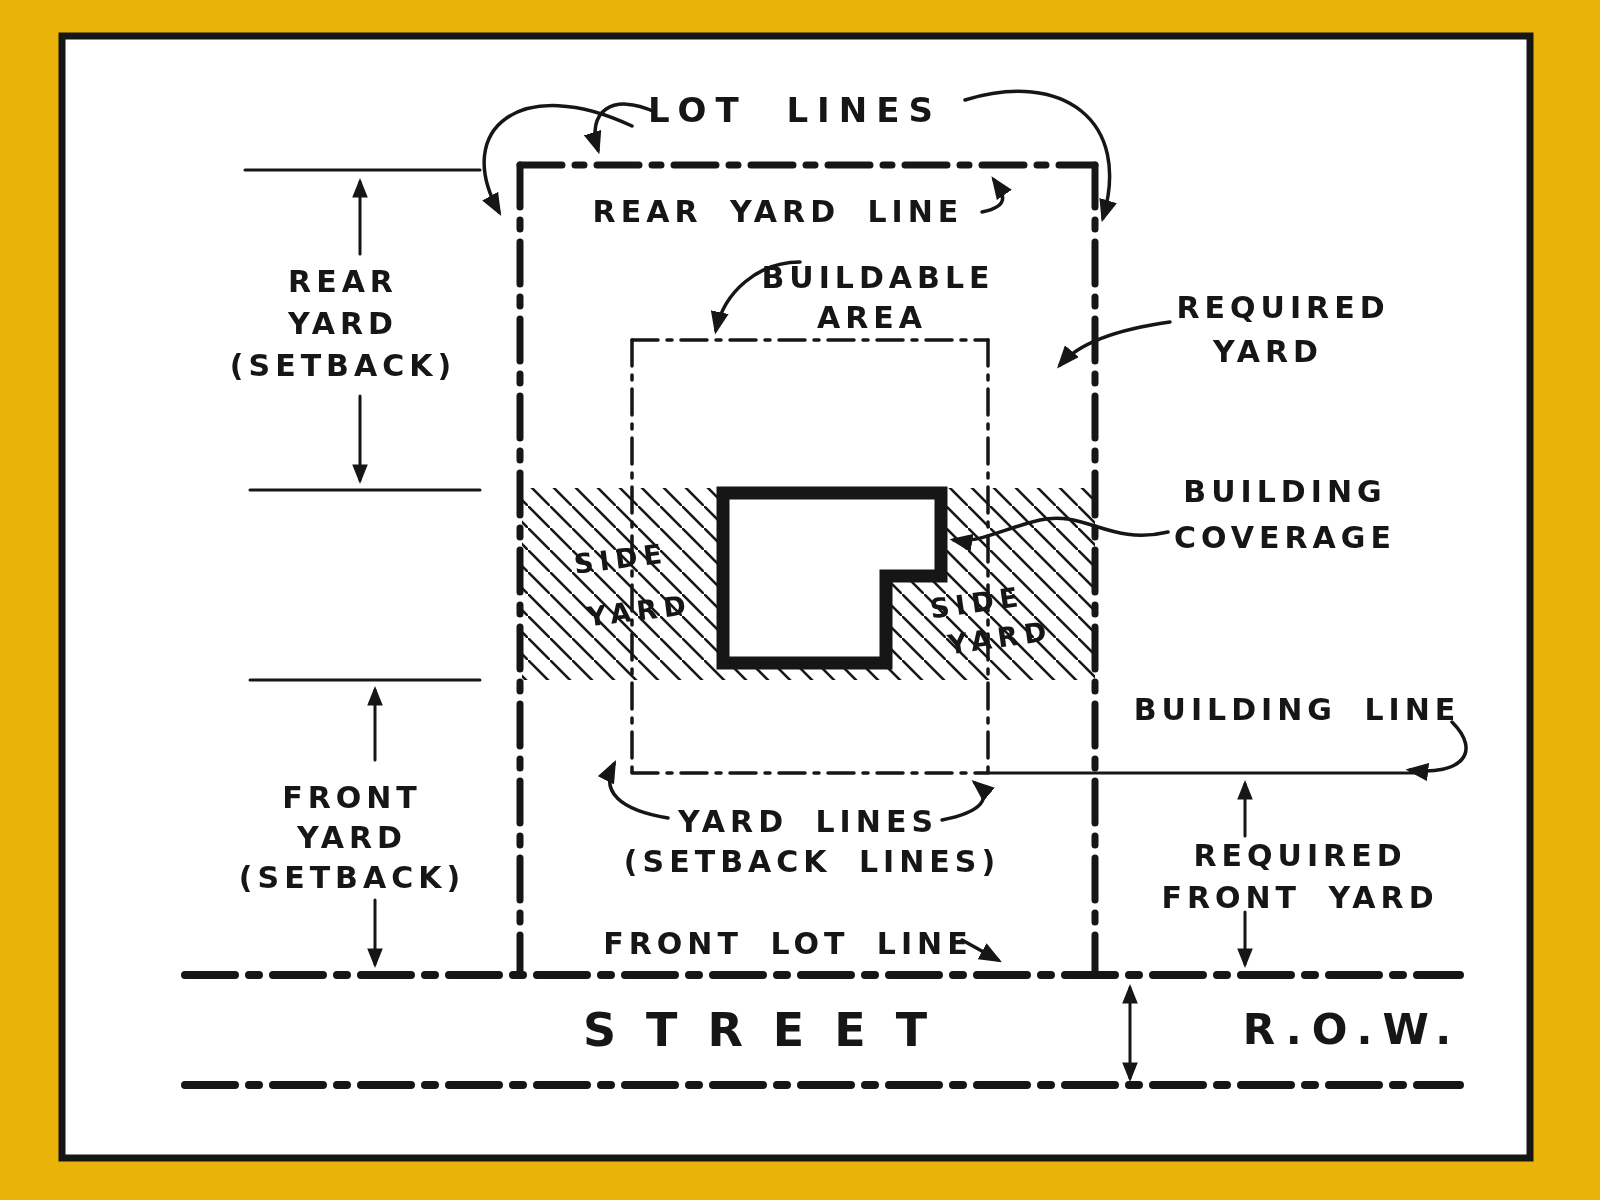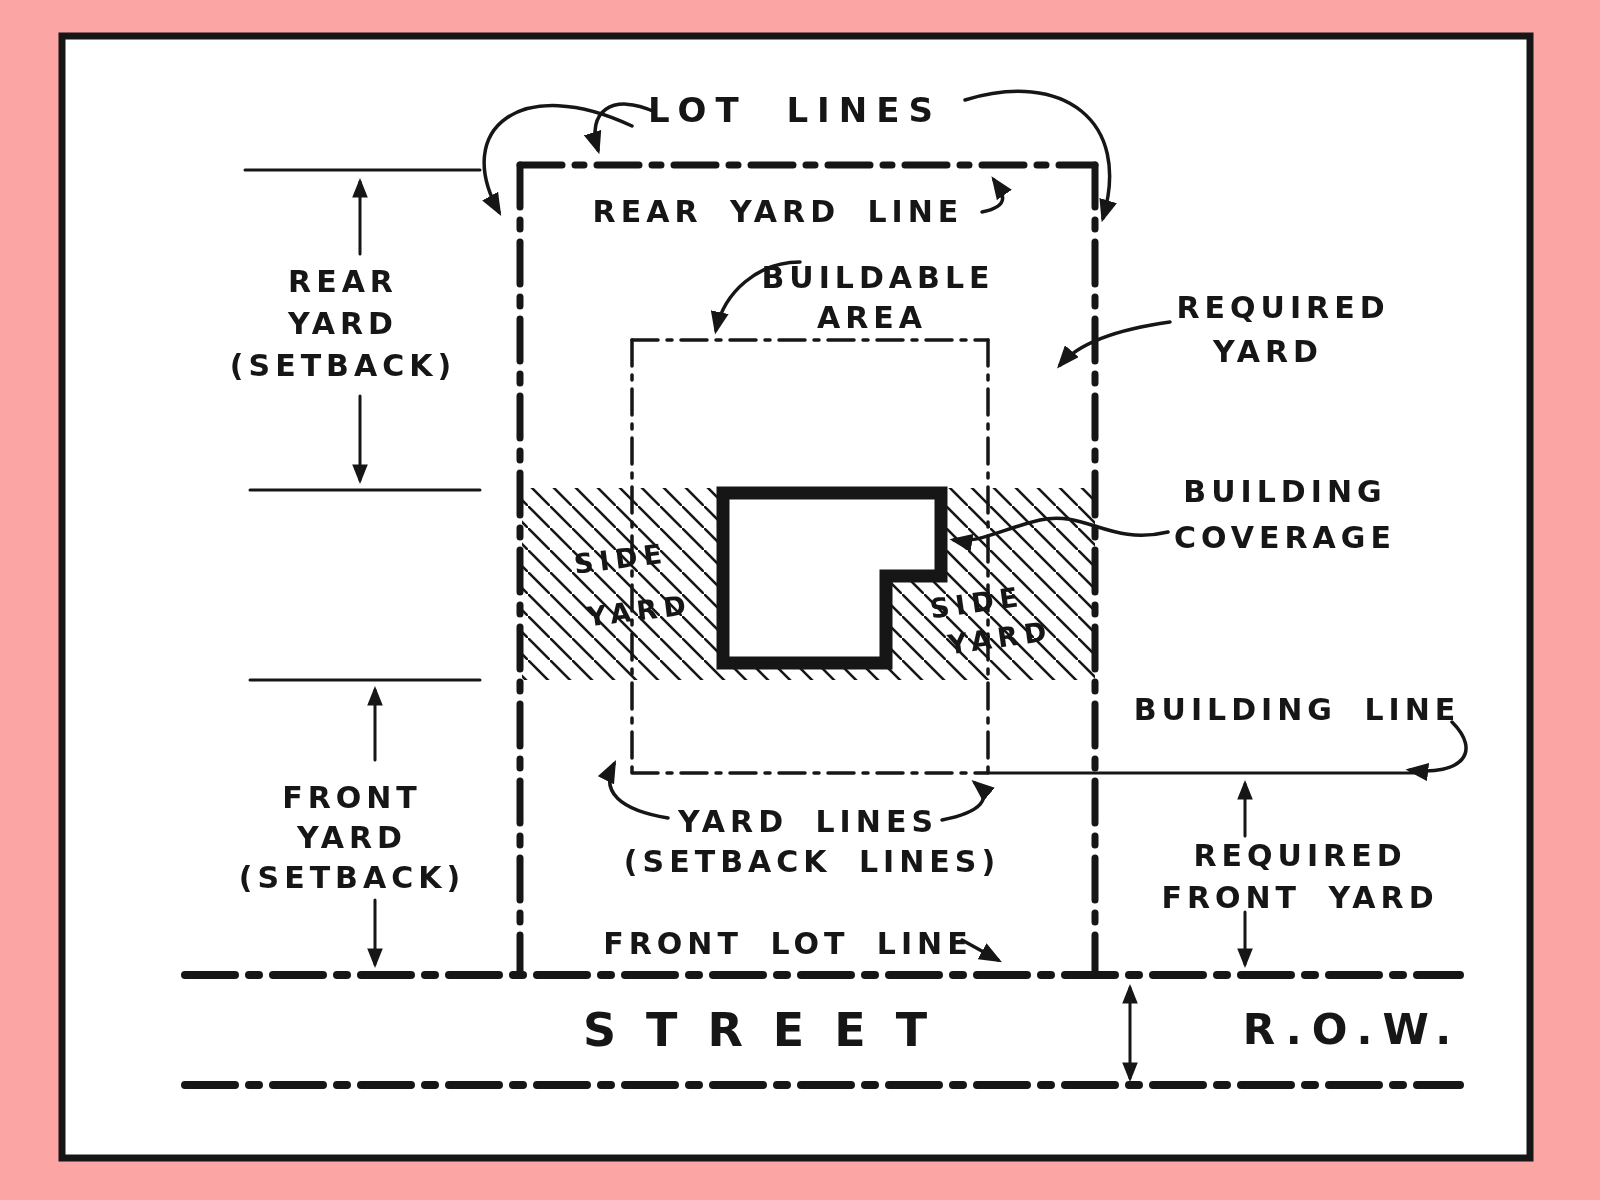--- a/index.html
+++ b/index.html
@@ -1,16 +1,16 @@
 <!DOCTYPE html>
 <html><head>
 <meta charset="utf-8">
 <style>
   html,body { margin:0; padding:0; background:#f5f5f3; }
-  .canvas { position:relative; width:1600px; height:1200px; background:#fca5a5; overflow:hidden; }
+  .canvas { position:relative; width:1600px; height:1200px; background:#eab308; overflow:hidden; }
   svg { display:block; }
   .t { font-family:"DejaVu Sans","Liberation Sans",sans-serif; font-weight:bold; fill:#161616; }
   .t30 { font-size:30px; letter-spacing:5px; word-spacing:12px; }
   .t34 { font-size:34px; letter-spacing:9px; word-spacing:18px; }
   .t28 { font-size:27px; letter-spacing:6px; }
   .street { font-size:46px; letter-spacing:30px; }
   .row { font-size:42px; letter-spacing:10px; }
   .ink { stroke:#161616; fill:none; stroke-linecap:round; }
   .sw3 { stroke-width:3; }
   .sw35 { stroke-width:3.5; }

